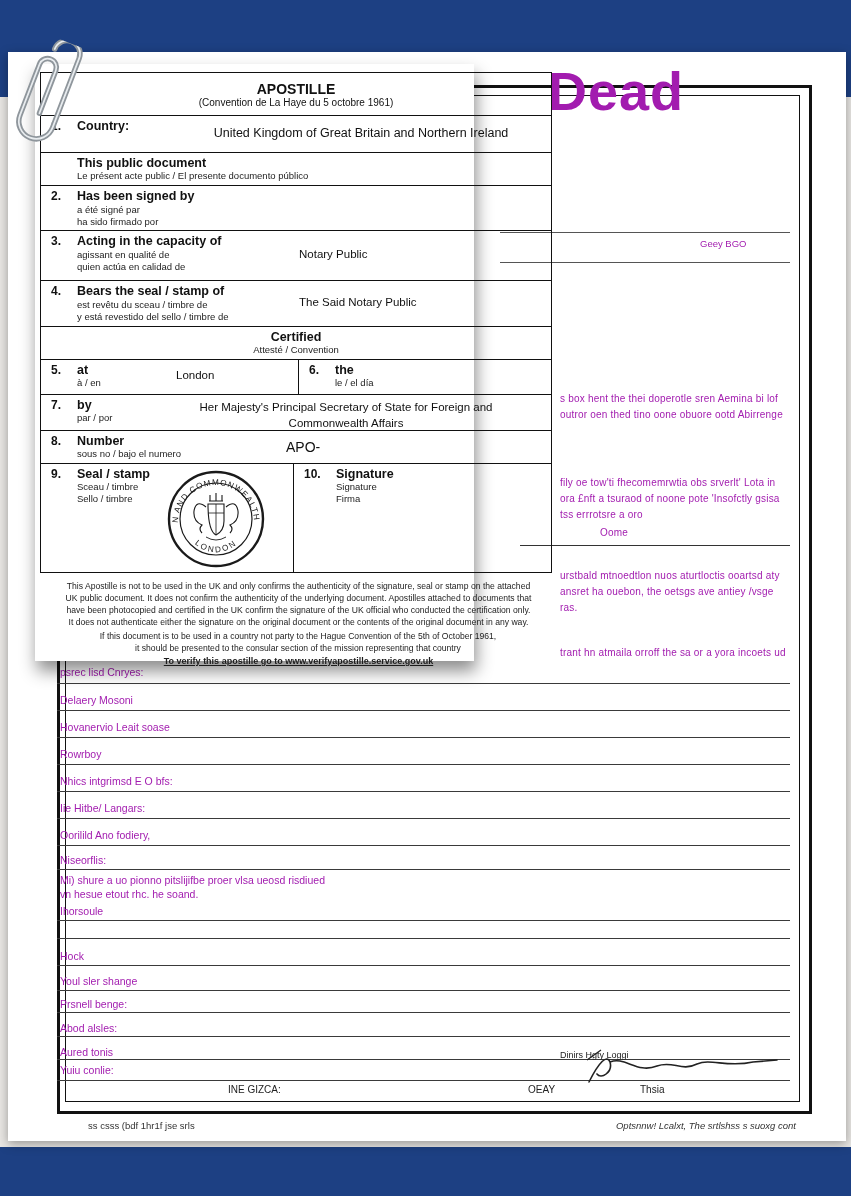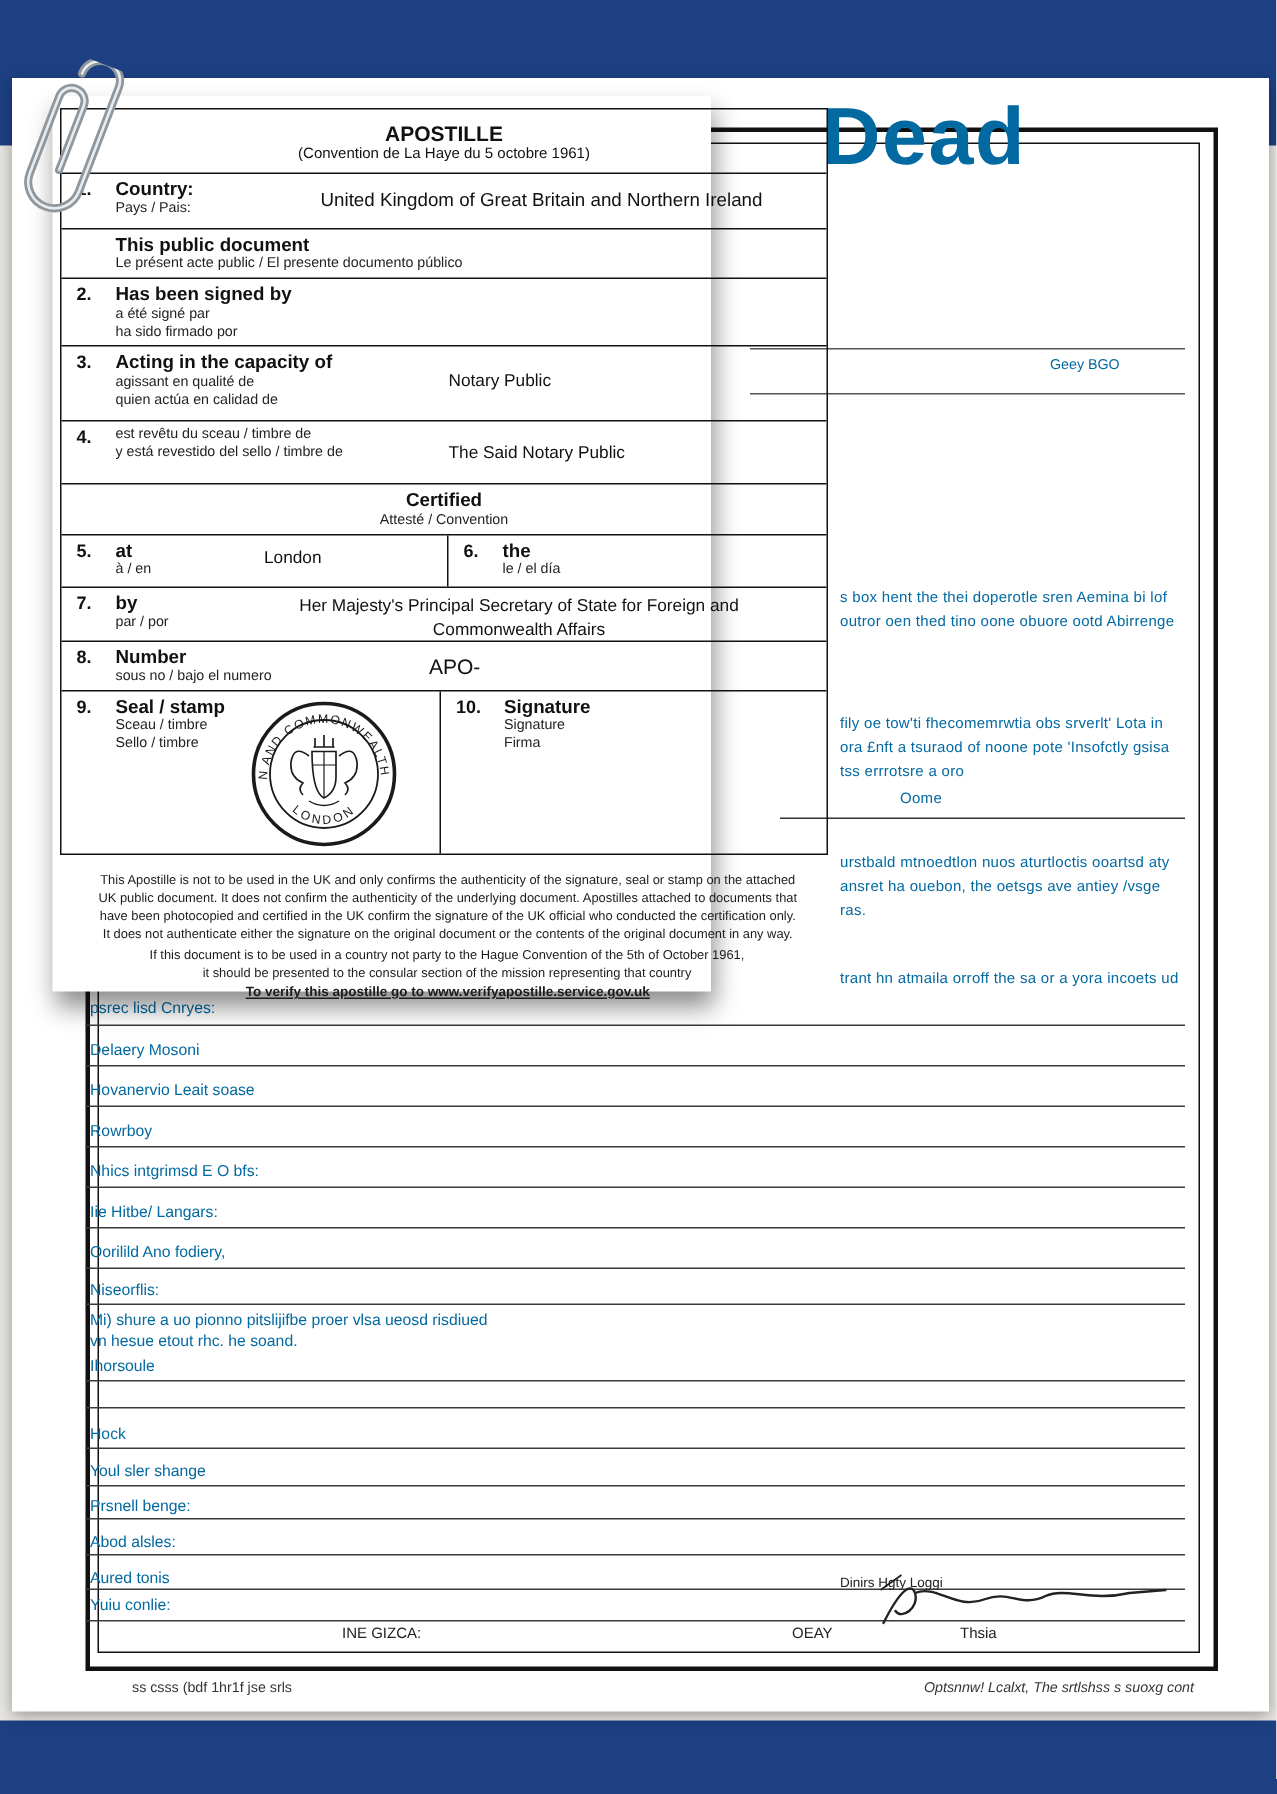--- a/index.html
+++ b/index.html
@@ -7,21 +7,21 @@
           font-family:"Liberation Sans", sans-serif;background:#e9e7e4;}
   .band{position:absolute;left:0;right:0;}
   .band-top{top:0;height:97px;}
   .band-bottom{top:1147px;height:49px;}
   .page{position:absolute;left:8px;top:52px;width:838px;height:1089px;background:#ffffff;
         box-shadow:0 3px 10px rgba(0,0,0,.35);}
   .frame-outer{position:absolute;left:49px;top:33px;width:749px;height:1023px;border:3px solid #111;}
   .frame-inner{position:absolute;left:57px;top:43px;width:733px;height:1005px;border:1.4px solid #111;}
   .deed-heading{position:absolute;left:548px;top:60px;font-size:54px;font-weight:bold;color:#111;letter-spacing:1px;}
   .ref-line{position:absolute;height:0;border-top:1.2px solid #555;}
-  .scan{color:#0369a1;filter:blur(.25px);white-space:nowrap;}
+  .scan{color:#a21caf;filter:blur(.25px);white-space:nowrap;}
   .side-line{position:absolute;left:560px;font-size:10px;letter-spacing:.2px;}
   .form-label{position:absolute;left:60px;font-size:10.5px;}
   .form-rule{position:absolute;left:57px;width:733px;height:0;border-top:1px solid #3a3a3a;}
   .pg-footer{position:absolute;font-size:9.5px;color:#333;filter:blur(.25px);white-space:nowrap;}
   
   .apostille{position:absolute;left:35px;top:64px;width:439px;height:597px;background:#fff;
              box-shadow:2px 10px 16px rgba(0,0,0,.45);color:#111;}
   .ap-table{position:absolute;left:5px;top:8px;width:510px;border:1.6px solid #111;}
   .arow{position:relative;border-top:1.6px solid #111;box-sizing:border-box;padding:3px 6px 3px 36px;}
   .arow:first-child{border-top:none;}
@@ -123,21 +123,20 @@
 
   <div class="apostille">
     <div class="ap-table">
       <div class="arow" style="min-height:40px;padding-left:6px;">
         <div class="ap-title">APOSTILLE</div>
         <div class="ap-sub">(Convention de La Haye du 5 octobre 1961)</div>
       </div>
       <div class="arow" style="min-height:37px;">
         <span class="anum">1.</span>
         <div class="albl">Country:</div>
-        <div class="asub">Pays / Pais:</div>
         <div class="aval" style="left:130px;top:10px;width:380px;text-align:center;font-size:12.5px;">United Kingdom of Great Britain and Northern Ireland</div>
       </div>
       <div class="arow" style="min-height:32px;">
         <div class="albl">This public document</div>
         <div class="asub">Le présent acte public / El presente documento público</div>
       </div>
       <div class="arow" style="min-height:44px;">
         <span class="anum">2.</span>
         <div class="albl">Has been signed by</div>
         <div class="asub">a été signé par</div>
@@ -145,20 +144,21 @@
       </div>
       <div class="arow" style="min-height:50px;">
         <span class="anum">3.</span>
         <div class="albl">Acting in the capacity of</div>
         <div class="asub">agissant en qualité de</div>
         <div class="asub">quien actúa en calidad de</div>
         <div class="aval" style="left:258px;top:17px;">Notary Public</div>
       </div>
       <div class="arow" style="min-height:42px;">
         <span class="anum">4.</span>
+        <div class="albl">Bears the seal / stamp of</div>
         <div class="asub">est revêtu du sceau / timbre de</div>
         <div class="asub">y está revestido del sello / timbre de</div>
         <div class="aval" style="left:258px;top:15px;">The Said Notary Public</div>
       </div>
       <div class="arow" style="min-height:28px;padding-left:6px;text-align:center;">
         <div class="albl" style="font-size:12.5px;">Certified</div>
         <div class="asub">Attesté / Convention</div>
       </div>
       <div class="split" style="border-top:1.6px solid #111;">
         <div style="width:258px;position:relative;padding:3px 6px 3px 36px;min-height:34px;border-right:1.6px solid #111;">

